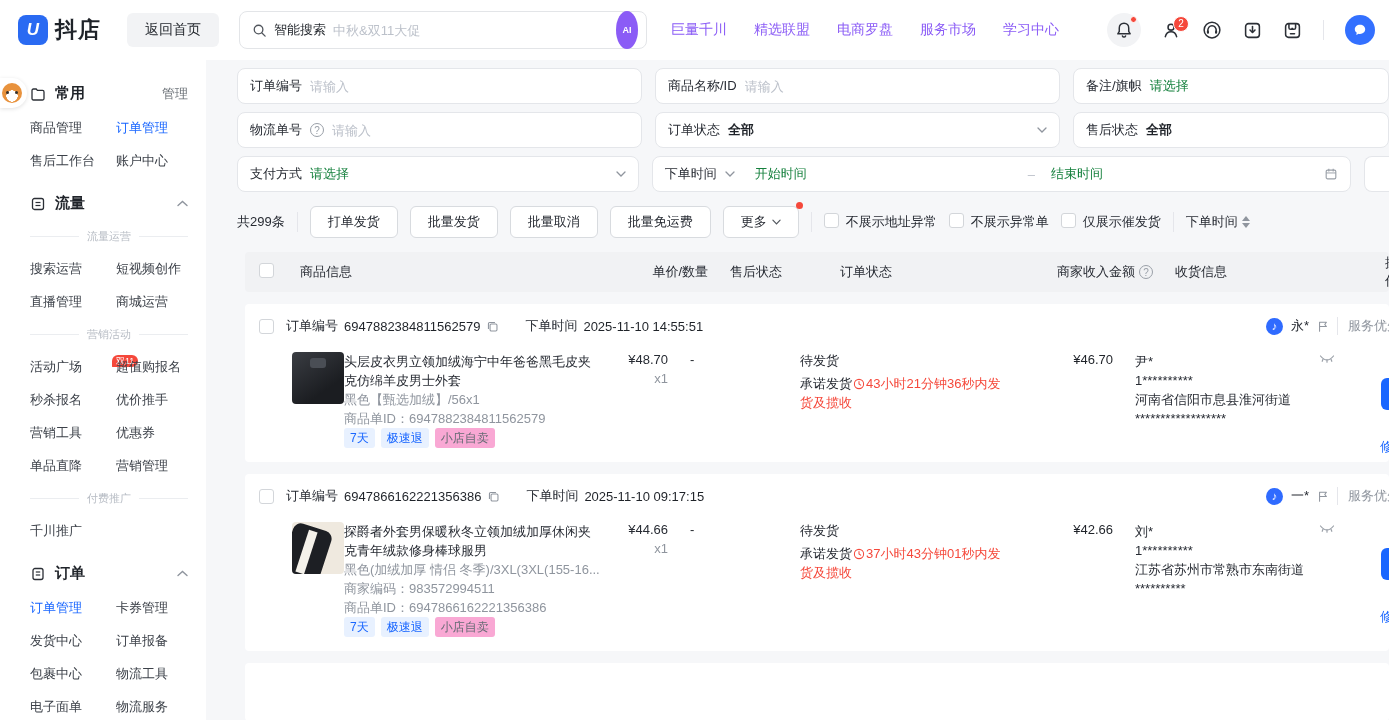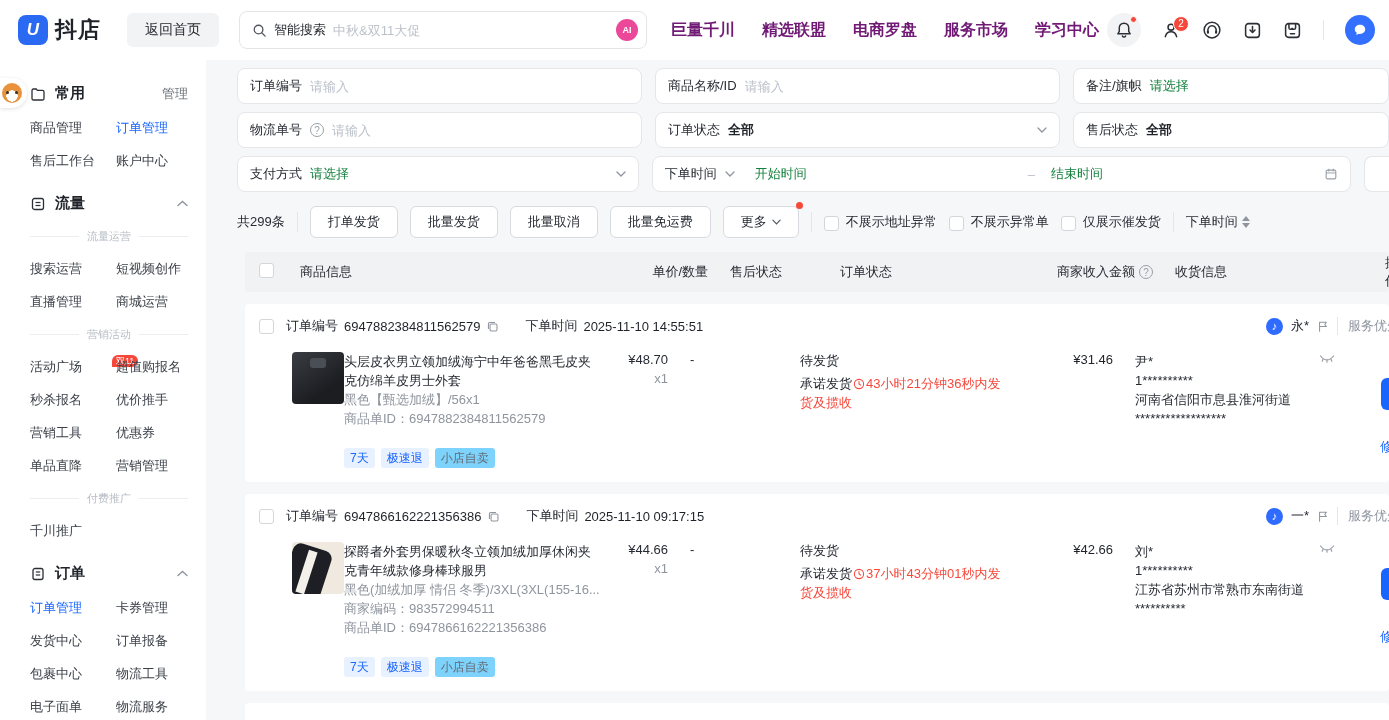--- a/index.html
+++ b/index.html
@@ -12,23 +12,23 @@
   .topbar{height:60px;background:#fff;display:flex;align-items:center;padding:0 14px 0 18px;position:relative;z-index:5}
   .logo{display:flex;align-items:center;gap:7px}
   .logo-mark{width:30px;height:30px;border-radius:8px;background:#2a6af2;color:#fff;display:flex;align-items:center;justify-content:center;
              font-weight:700;font-size:17px;font-style:italic}
   .logo-text{font-size:22px;font-weight:700;letter-spacing:1px}
   .btn-back{margin-left:26px;background:#f2f3f5;border:none;border-radius:6px;height:34px;padding:0 18px;font-size:14px;color:#1f2329;cursor:pointer}
   .search{margin-left:20px;width:408px;height:38px;border:1px solid #e3e5e8;border-radius:8px;background:#fff;display:flex;align-items:center;padding:0 8px 0 12px;gap:7px}
   .search-label{font-size:13px;color:#1f2329;white-space:nowrap}
   .search input{flex:1;border:none;outline:none;font-size:13px;color:#1f2329;background:transparent}
   .search input::placeholder{color:#bcc1ca}
-  .ai-circle{width:22px;height:22px;border-radius:50%;background:#ec4899;color:#fff;font-size:9px;font-weight:700;display:flex;align-items:center;justify-content:center;flex:none}
+  .ai-circle{width:22px;height:38px;border-radius:50%;background:#8b5cf6;color:#fff;font-size:9px;font-weight:700;display:flex;align-items:center;justify-content:center;flex:none}
   .nav{display:flex;gap:27px;margin-left:24px}
-  .nav span{font-size:16px;font-weight:700;color:#701a75;cursor:pointer;white-space:nowrap}
+  .nav span{font-size:14px;font-weight:400;color:#8b5cf6;cursor:pointer;white-space:nowrap}
   .top-icons{margin-left:auto;display:flex;align-items:center;gap:21px}
   .ti{position:relative;cursor:pointer;display:flex;align-items:center;justify-content:center}
   .ti.bg{width:34px;height:34px;border-radius:50%;background:#f2f3f5}
   .dot-red{position:absolute;top:3px;right:4px;width:7px;height:7px;border-radius:50%;background:#f5483b;border:1px solid #fff}
   .badge-red{position:absolute;top:-5px;right:-8px;min-width:16px;height:16px;border-radius:8px;background:#f5483b;color:#fff;
              font-size:10px;display:flex;align-items:center;justify-content:center;padding:0 4px;border:1px solid #fff}
   .vdiv{width:1px;height:20px;background:#e5e6eb}
   .msg-circle{width:30px;height:30px;border-radius:50%;background:#3370ff;display:flex;align-items:center;justify-content:center}
 
   
@@ -67,21 +67,21 @@
   .btn-row{display:flex;align-items:center;gap:13px;margin-top:8px}
   .btn{height:32px;padding:0 17px;border-radius:6px;border:1px solid #d8dbdf;background:#fff;font-size:13px;color:#272b33;display:inline-flex;align-items:center;gap:5px;cursor:pointer;white-space:nowrap}
   .btn-outline-primary{color:#1966ff;border-color:#1966ff}
   .link{color:#1966ff;cursor:pointer;display:inline-flex;align-items:center;gap:3px;white-space:nowrap}
   .btn-row .link{margin-left:4px}
 
   .toolbar{display:flex;align-items:center;gap:12px;margin-top:14px}
   .toolbar .count{color:#272b33}
   .more-wrap{position:relative}
   .more-dot{position:absolute;top:-4px;right:-4px;width:7px;height:7px;border-radius:50%;background:#f5483b}
-  .cb{display:inline-flex;align-items:flex-end;gap:7px;color:#272b33;cursor:pointer;white-space:nowrap}
+  .cb{display:inline-flex;align-items:flex-start;gap:7px;color:#272b33;cursor:pointer;white-space:nowrap}
   .cb .box{width:15px;height:15px;border:1px solid #d3d6da;border-radius:3px;background:#fff;flex:none}
   .sort{display:inline-flex;align-items:center;gap:4px;color:#272b33;cursor:pointer;white-space:nowrap}
   .sort-arrows{display:inline-flex;flex-direction:column;gap:2px}
   .sort-arrows b{width:0;height:0;border-left:4px solid transparent;border-right:4px solid transparent}
   .sort-arrows .up{border-bottom:5px solid #8f959e}
   .sort-arrows .down{border-top:5px solid #8f959e}
 
   
   .orders{margin-left:8px;margin-top:14px}
   .thead{height:40px;background:#f1f2f4;border-radius:4px;display:flex;align-items:center;color:#272b33}
@@ -109,23 +109,23 @@
   .pcell{display:flex;padding-left:47px;width:355px;flex:none}
   .pimg{width:52px;height:52px;border-radius:4px;flex:none;position:relative;overflow:hidden}
   .pimg1{background:linear-gradient(145deg,#3a3d43 0%,#1b1d21 70%)}
   .pimg1::after{content:"";position:absolute;left:18px;top:6px;width:16px;height:10px;border-radius:3px;background:#4a4e55}
   .pimg2{background:#efe9df}
   .pimg2::before{content:"";position:absolute;left:-6px;top:4px;width:40px;height:56px;background:#1d1f24;transform:rotate(18deg);border-radius:8px}
   .pimg2::after{content:"";position:absolute;left:10px;top:8px;width:9px;height:44px;background:#f4f1ea;transform:rotate(18deg)}
   .ptext{flex:1;min-width:0}
   .ptitle{color:#272b33;line-height:19px;max-height:38px;overflow:hidden}
   .pgray{color:#8f959e;line-height:19px;white-space:nowrap;overflow:hidden;text-overflow:ellipsis}
-  .ptags{display:flex;gap:6px;margin-top:20px;align-items:center}
+  .ptags{display:flex;gap:6px;margin-top:0;align-items:center}
   .tag-b{background:#e8f1ff;color:#1966ff;border-radius:3px;padding:1.5px 6px;font-size:12px}
-  .tag-g{background:#7dd3fc;color:#646a73;border-radius:3px;padding:1.5px 6px;font-size:12px}
+  .tag-g{background:#f9a8d4;color:#646a73;border-radius:3px;padding:1.5px 6px;font-size:12px}
   .price-main{color:#272b33}
   .price-qty{color:#8f959e;margin-top:4px}
   .status-main{color:#272b33}
   .promise{color:#f5483b;margin-top:4px;line-height:19px;display:inline}
   .promise-wrap{margin-top:4px;line-height:19px}
   .clock{display:inline-block;vertical-align:-2px;margin:0 1px}
   .rline{line-height:19px;color:#272b33}
   .eye{position:absolute;top:2px;right:10px}
   .ship-sliver{position:absolute;right:-22px;top:26px;width:30px;height:32px;border-radius:6px;background:#1966ff}
   .edit-link{position:absolute;right:-4px;top:86px;color:#1966ff;cursor:pointer}
@@ -468,21 +468,21 @@
           <div class="c-after">-</div>
           <div class="c-status">
             <div class="status-main">待发货</div>
             <div class="promise-wrap">
               <span class="status-main">承诺发货</span><span class="clock"><svg width="12" height="12" viewBox="0 0 14 14">
                     <circle cx="7" cy="7" r="5.4" fill="none" stroke="#f5483b" stroke-width="1.2"></circle>
                     <path d="M7 4.2V7l2 1.4" fill="none" stroke="#f5483b" stroke-width="1.2" stroke-linecap="round"></path>
                   </svg></span><span class="promise">43小时21分钟36秒内发货及揽收</span>
             </div>
           </div>
-          <div class="c-income">¥31.46</div>
+          <div class="c-income">¥46.70</div>
           <div class="c-receiver">
             <div class="rline">尹*</div>
             <div class="rline">1**********</div>
             <div class="rline">河南省信阳市息县淮河街道 ******************</div>
             <span class="eye">
                 <svg width="16" height="10" viewBox="0 0 16 10">
                   <path d="M1.5 2c2 2.6 4.3 3.9 6.5 3.9S12.5 4.6 14.5 2" fill="none" stroke="#9aa0a8" stroke-width="1.2" stroke-linecap="round"></path>
                   <line x1="4" y1="5.3" x2="3.2" y2="7.3" stroke="#9aa0a8" stroke-width="1.2" stroke-linecap="round"></line>
                   <line x1="8" y1="6" x2="8" y2="8.2" stroke="#9aa0a8" stroke-width="1.2" stroke-linecap="round"></line>
                   <line x1="12" y1="5.3" x2="12.8" y2="7.3" stroke="#9aa0a8" stroke-width="1.2" stroke-linecap="round"></line>

